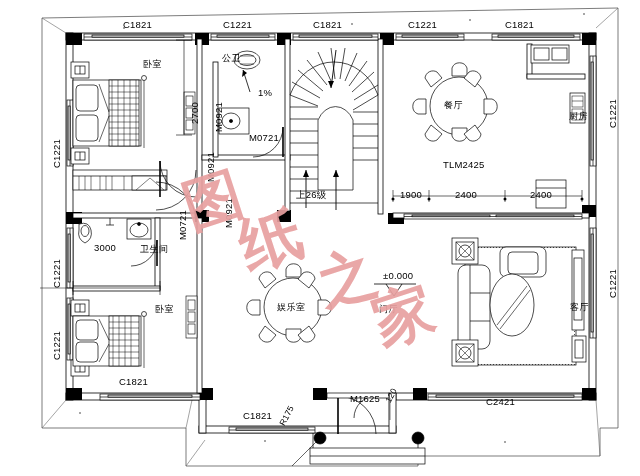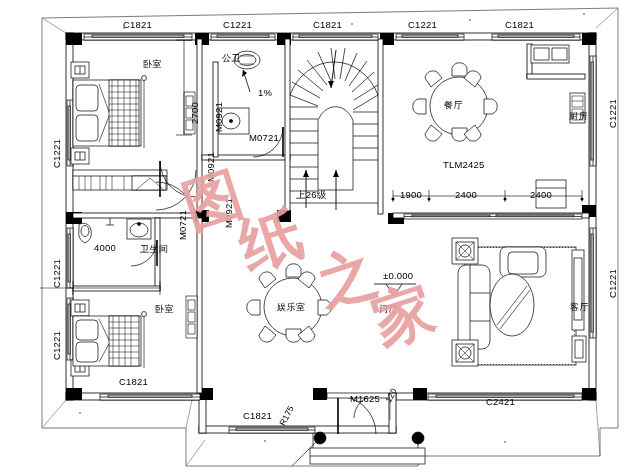--- a/index.html
+++ b/index.html
@@ -549,21 +549,21 @@
 
   <div class="lbl code" style="left:249px;top:133px;">M0721</div>
   <div class="lbl code rot90" style="left:178px;top:240px;">M0721</div>
   <div class="lbl code rot90" style="left:214px;top:132px;">M0921</div>
   <div class="lbl code rot90" style="left:206px;top:182px;">M0921</div>
   <div class="lbl code rot90" style="left:224px;top:228px;">M0921</div>
   <div class="lbl code" style="left:350px;top:394px;">M1625</div>
   <div class="lbl code" style="left:443px;top:160px;">TLM2425</div>
 
   <div class="lbl dim rot90" style="left:190px;top:124px;">2700</div>
-  <div class="lbl dim" style="left:94px;top:243px;">4000</div>
+  <div class="lbl dim" style="left:94px;top:243px;">3000</div>
   <div class="lbl dim" style="left:400px;top:190px;">1900</div>
   <div class="lbl dim" style="left:455px;top:190px;">2400</div>
   <div class="lbl dim" style="left:530px;top:190px;">2400</div>
   <div class="lbl dim rotneg" style="left:384px;top:400px;font-size:8.5px;">120</div>
   <div class="lbl dim rotneg" style="left:278px;top:423px;font-size:8.5px;">R175</div>
 
   <div class="lbl dim" style="left:383px;top:271px;">±0.000</div>
   <div class="lbl dim" style="left:296px;top:190px;">上26级</div>
   <div class="lbl dim" style="left:258px;top:88px;">1%</div>
 

